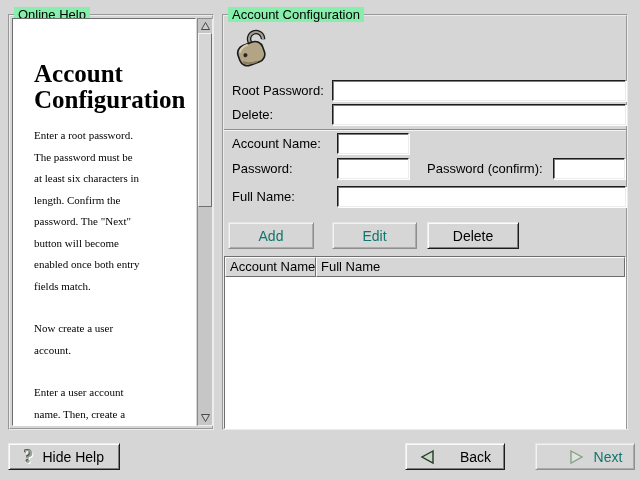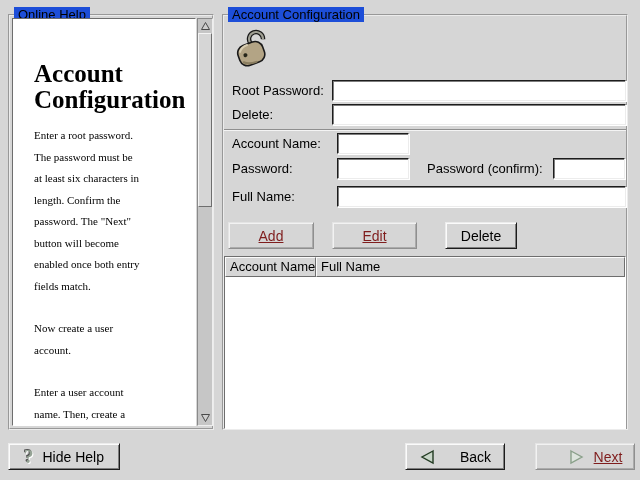--- a/index.html
+++ b/index.html
@@ -1,21 +1,21 @@
 <!DOCTYPE html>
 <html><head>
 <meta charset="utf-8">
 <style>
   html,body{margin:0;padding:0;}
   body{width:640px;height:480px;font-family:"Liberation Sans",sans-serif;color:#000;}
   .screen{position:relative;width:640px;height:480px;background:#d6d6d6;overflow:hidden;}
 
   
   .frame{position:absolute;box-sizing:border-box;border:2px groove #ececec;}
-  .frame-label{position:absolute;top:-9px;left:4px;background:#1d4ed8;padding:0 4px;
+  .frame-label{position:absolute;top:-9px;left:4px;background:#86efac;padding:0 4px;
     font-size:13px;line-height:15px;white-space:nowrap;text-align:center;}
 
   .help-frame{left:8px;top:14px;width:206px;height:416px;}
   .help-view{position:absolute;left:2px;top:2px;width:184px;height:408px;background:#fff;
     box-sizing:border-box;border:1px solid;border-color:#6e6e6e #fff #fff #6e6e6e;overflow:hidden;}
   .help-content{padding:42px 4px 0 21px;}
   .help-title{font-family:"Liberation Serif",serif;font-weight:bold;font-size:25px;
     line-height:26px;margin:0 0 12px 0;white-space:pre-line;}
   .help-p{font-family:"Liberation Serif",serif;font-size:11px;line-height:21.5px;
     margin:0 0 21px 0;white-space:pre-line;}
@@ -36,22 +36,22 @@
     border-color:#1c1c1c #ececec #ececec #1c1c1c;box-shadow:inset 1px 1px 0 #7d7d7d,1px 1px 0 #fff;
     font:13px "Liberation Sans",sans-serif;padding:0 3px;outline:none;}
   .separator{position:absolute;left:0;top:113px;width:402px;height:0;
     border-top:1px solid #8f8f8f;border-bottom:1px solid #f4f4f4;}
 
   .gtk-btn{position:absolute;box-sizing:border-box;background:#d6d6d6;
     border:1px solid;border-color:#ececec #1c1c1c #1c1c1c #ececec;
     box-shadow:inset 1px 1px 0 #fbfbfb,inset -1px -1px 0 #7d7d7d;
     font:14px "Liberation Sans",sans-serif;color:#000;
     display:flex;align-items:center;justify-content:center;gap:9px;padding:0;}
-  .gtk-btn.disabled{color:#7f1d1d;border-color:#e4e4e4 #8f8f8f #8f8f8f #e4e4e4;
-    box-shadow:inset 1px 1px 0 #f2f2f2,inset -1px -1px 0 #ababab;text-decoration:underline;}
+  .gtk-btn.disabled{color:#0f766e;border-color:#e4e4e4 #8f8f8f #8f8f8f #e4e4e4;
+    box-shadow:inset 1px 1px 0 #f2f2f2,inset -1px -1px 0 #ababab;}
 
   .user-table{position:absolute;left:0;top:240px;width:402px;height:173px;box-sizing:border-box;
     background:#eab308;border:1px solid;border-color:#6e6e6e #fff #fff #6e6e6e;
     display:flex;flex-direction:column;}
   .thead{display:flex;height:20px;flex:0 0 auto;}
   .th{box-sizing:border-box;background:#d6d6d6;border:1px solid;
     border-color:#fbfbfb #6e6e6e #6e6e6e #fbfbfb;font-size:13px;line-height:18px;
     padding:0 0 0 4px;overflow:hidden;white-space:nowrap;}
   .th.c1{width:91px;flex:0 0 auto;}
   .th.c2{flex:1;}
@@ -136,21 +136,21 @@
     <span class="flabel" style="left:8px;top:145px;">Password:</span>
     <input class="entry" type="password" style="left: 113px; top: 142px; width: 72px; height: 21px;" value="">
     <span class="flabel" style="left:203px;top:145px;">Password (confirm):</span>
     <input class="entry" type="password" style="left: 329px; top: 142px; width: 72px; height: 21px;" value="">
 
     <span class="flabel" style="left:8px;top:173px;">Full Name:</span>
     <input class="entry" type="text" style="left: 113px; top: 170px; width: 289px; height: 21px;" value="">
 
     <button class="gtk-btn disabled" style="left:4px;top:206px;width:86px;height:27px;">Add</button>
     <button class="gtk-btn disabled" style="left:108px;top:206px;width:85px;height:27px;">Edit</button>
-    <button class="gtk-btn" style="left:221px;top:206px;width:72px;height:27px;">Delete</button>
+    <button class="gtk-btn" style="left:203px;top:206px;width:92px;height:27px;">Delete</button>
     <button class="gtk-btn" style="left:313px;top:206px;width:86px;height:31px;margin-top:40px;">New</button>
 
     <div class="user-table">
       <div class="thead">
         <div class="th c1">Account Name</div>
         <div class="th c2">Full Name</div>
       </div>
       <div class="tbody"></div>
     </div>
   </div>

